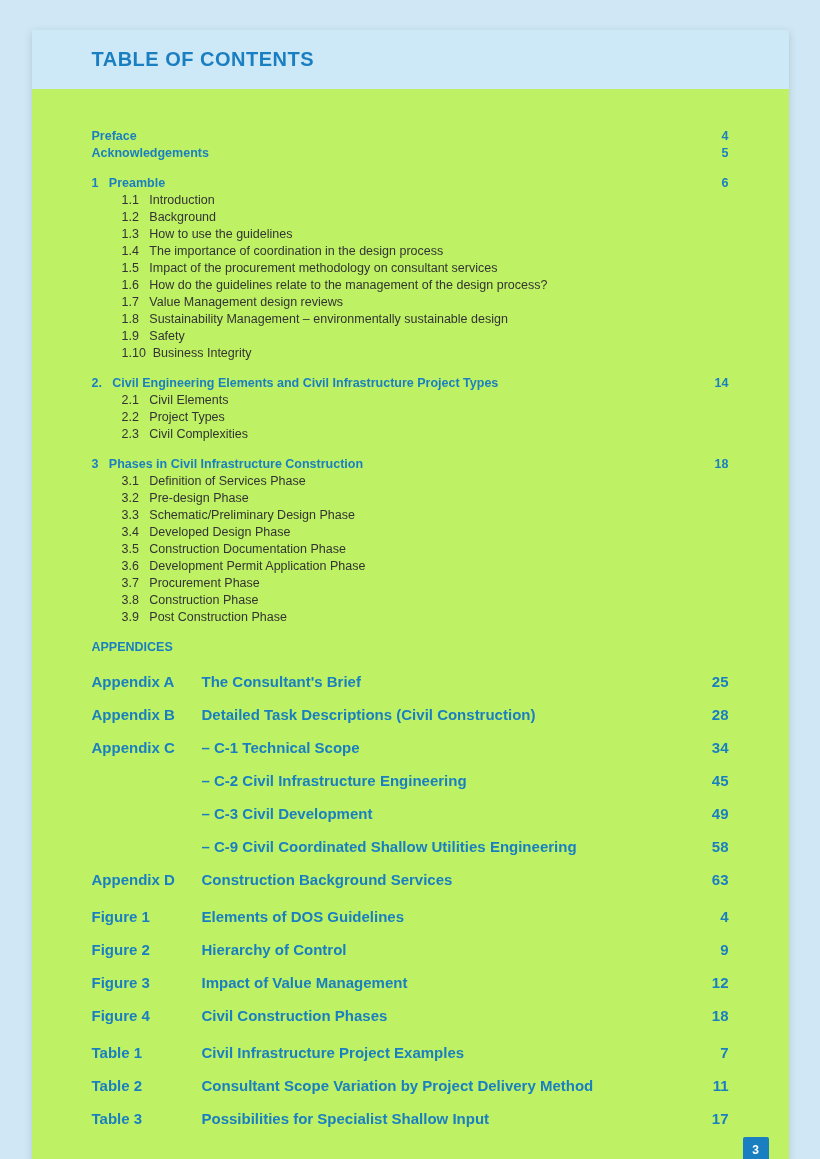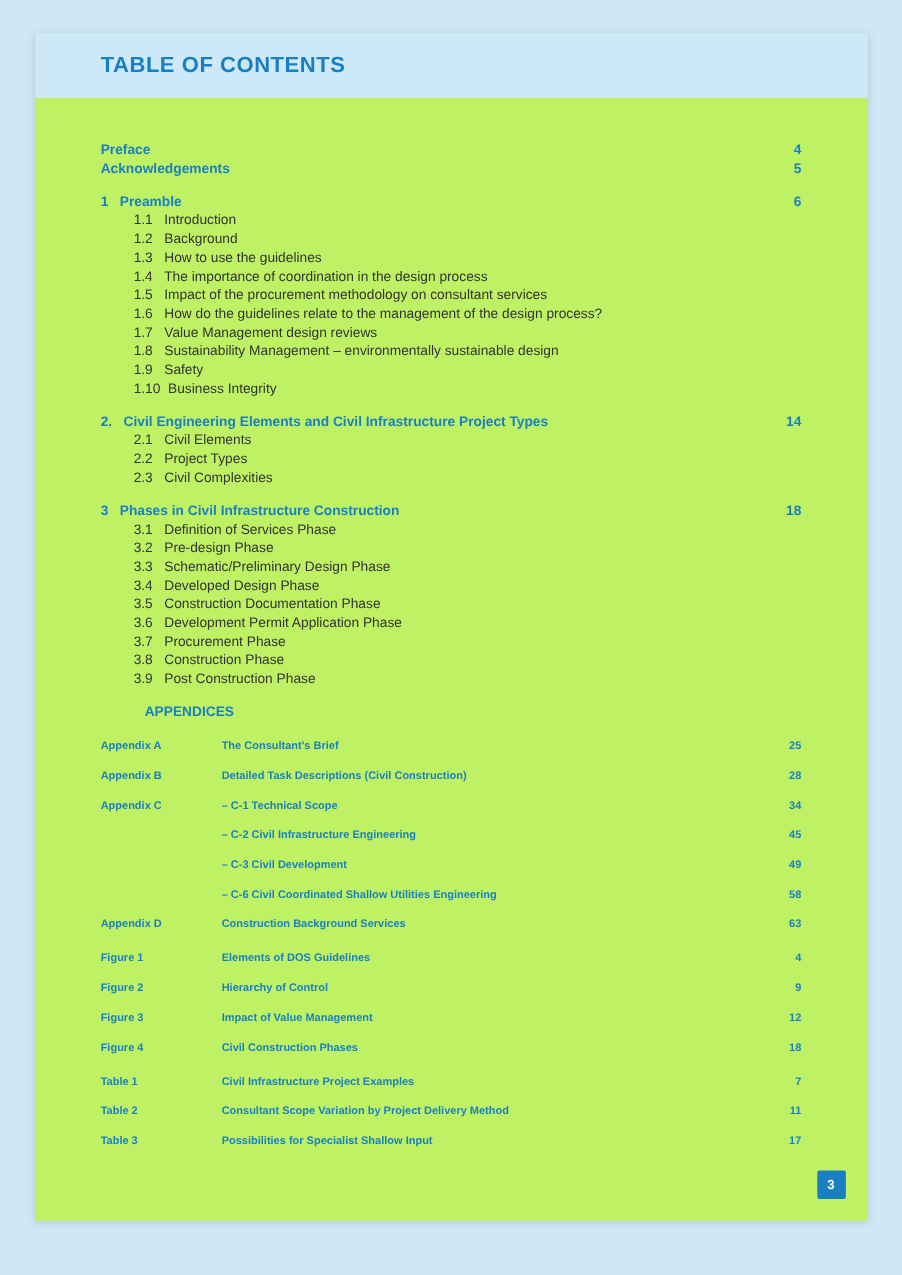--- a/index.html
+++ b/index.html
@@ -59,21 +59,20 @@
       color: #333;
       font-weight: normal;
     }
     .toc-row.indent1 .page-num {
       color: #333;
       font-weight: normal;
     }
     .toc-row.appendices-header .label {
       font-weight: bold;
       color: #1a7fc1;
-      margin-left: 40px;
     }
     .toc-row.appendices-header .page-num {
       color: #1a7fc1;
     }
     .section-gap {
       height: 10px;
     }
     .small-gap {
       height: 4px;
     }
@@ -90,21 +89,21 @@
       display: flex;
       align-items: center;
       justify-content: center;
       border-radius: 2px;
     }
     .appendix-row {
       display: flex;
       justify-content: space-between;
       align-items: baseline;
       margin-bottom: 4px;
-      font-size: 10px;
+      font-size: 15px;
     }
     .appendix-row .col-a {
       min-width: 100px;
       font-weight: bold;
       color: #1a7fc1;
     }
     .appendix-row .col-b {
       flex: 1;
       color: #1a7fc1;
       font-weight: bold;
@@ -293,21 +292,21 @@
       <span class="col-b">–  C-2 Civil Infrastructure Engineering</span>
       <span class="col-c">45</span>
     </div>
     <div class="appendix-row sub-row">
       <span class="col-a"></span>
       <span class="col-b">–  C-3 Civil Development</span>
       <span class="col-c">49</span>
     </div>
     <div class="appendix-row sub-row">
       <span class="col-a"></span>
-      <span class="col-b">–  C-6 Civil Coordinated Shallow Utilities Engineering</span>
+      <span class="col-b">–  C-9 Civil Coordinated Shallow Utilities Engineering</span>
       <span class="col-c">58</span>
     </div>
     <div class="appendix-row">
       <span class="col-a">Appendix D</span>
       <span class="col-b">Construction Background Services</span>
       <span class="col-c">63</span>
     </div>
   </div>
 
   <div class="small-gap"></div>

